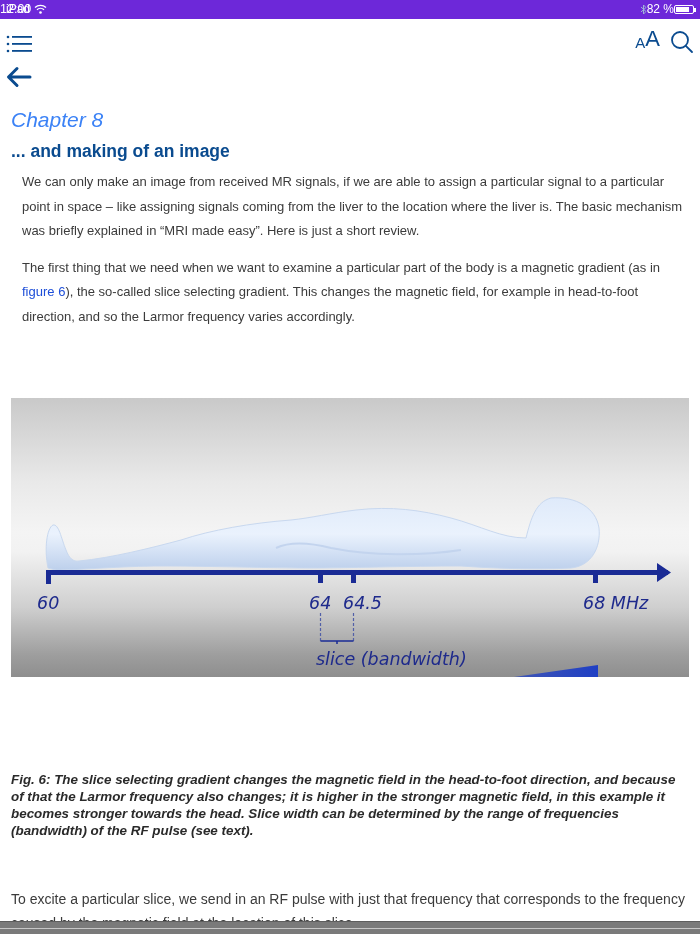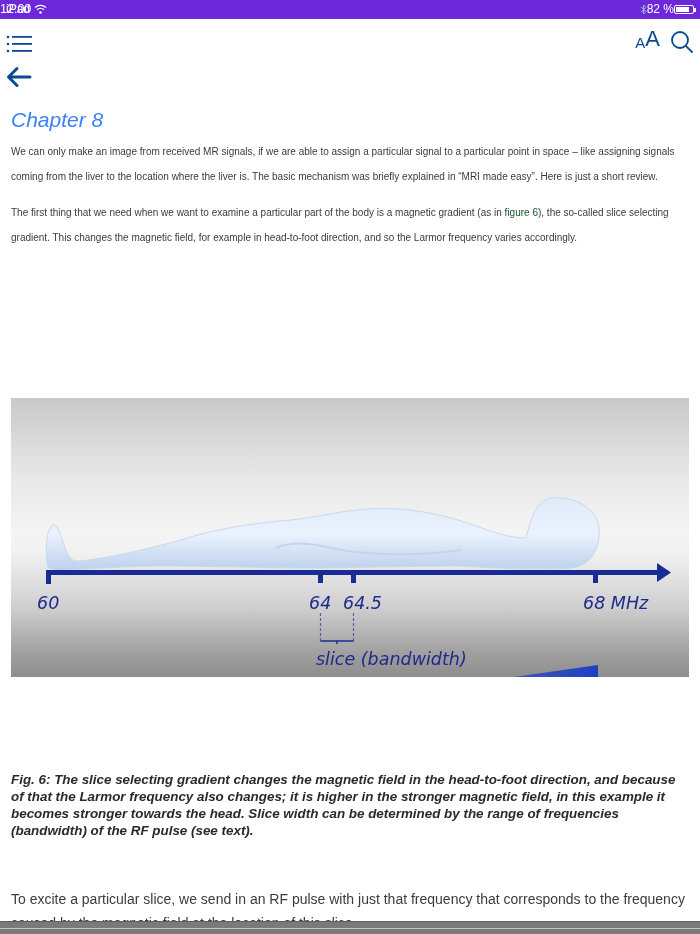--- a/index.html
+++ b/index.html
@@ -18,24 +18,24 @@
   .menu-icon { left: 6px; top: 35px; width: 26px; height: 18px; }
   .back-icon { left: 6px; top: 66px; width: 26px; height: 22px; }
   .font-size-btn { right: 40px; top: 28px; font-size: 22px; line-height: 1; color: #0a4b8f; display: flex; align-items: flex-end; }
   .font-size-btn .small { font-size: 15px; }
   .search-btn { right: 6px; top: 30px; width: 24px; height: 24px; }
 
   .content { position: absolute; left: 11px; top: 108px; width: 680px; }
   .chapter { font-style: italic; font-size: 21px; color: #3b82f6; font-weight: normal; }
   .title { font-size: 32px; color: #1a93d9; font-weight: bold; margin-top: 6px; letter-spacing: 0.2px; }
   .subtitle { font-size: 17.5px; color: #0a4b8f; font-weight: bold; margin-top: 9px; }
-  p.body { font-size: 10px; line-height: 24.5px; color: #3b3b3b; }
+  p.body { font-size: 13px; line-height: 24.5px; color: #3b3b3b; margin-left: 11px; }
   .p1 { margin-top: 8px; }
   .p2 { margin-top: 12px; }
-  a.link { color: #14532d; text-decoration: none; }
+  a.link { color: #1d4ed8; text-decoration: none; }
 
   .figure { position: absolute; left: 11px; top: 398px; width: 678px; height: 279px;
     background: linear-gradient(to bottom, #c9c9c9 0%, #e9e9e9 30%, #f4f4f4 48%, #f2f2f2 55%, #cfcfcf 75%, #9e9e9e 92%, #8e8e8e 100%); overflow: hidden; font-style: italic; }
   .figure svg { position: absolute; left: 0; top: 0; }
   .fig-label { position: absolute; font-family: "DejaVu Sans", sans-serif; color: #1e2a8c; font-size: 17.5px; }
 
   .caption { position: absolute; left: 11px; top: 771px; width: 680px; font-size: 13.4px; font-weight: bold; font-style: italic; line-height: 17px; color: #2a2a2a; }
 
   .p3 { position: absolute; left: 11px; top: 887px; width: 680px; font-size: 14px; line-height: 24.5px; color: #3b3b3b; }
   .p3-cut { position: absolute; left: 11px; top: 911px; width: 680px; font-size: 14px; line-height: 24px; color: #3b3b3b; height: 12px; overflow: hidden; }
@@ -81,20 +81,21 @@
   <span class="small">A</span>
     <span>A</span>
 </div>
 <svg class="toolbar-icon search-btn" viewBox="0 0 24 24">
   <circle cx="10" cy="10" r="8" stroke="#0a4b8f" stroke-width="1.8" fill="none"></circle>
   <path d="M15.8 15.8 L22 22" stroke="#0a4b8f" stroke-width="1.8" stroke-linecap="round"></path>
 </svg>
 
 <div class="content">
   <div class="chapter">Chapter 8</div>
+  <h2 class="subtitle">... and making of an image</h2>
   <p class="body p1">We can only make an image from received MR signals, if we are able to assign a particular signal to a particular point in space – like assigning signals coming from the liver to the location where the liver is. The basic mechanism was briefly explained in “MRI made easy”. Here is just a short review.</p>
   <p class="body p2"><span>The first thing that we need when we want to examine a particular part of the body is a magnetic gradient (as in </span><a class="link">figure 6</a><span>), the so-called slice selecting gradient. This changes the magnetic field, for example in head-to-foot direction, and so the Larmor frequency varies accordingly.</span></p>
 </div>
 
 <div class="figure">
   <svg width="678" height="371" viewBox="0 0 678 371">
     <defs>
       <linearGradient id="bodyGrad" x1="0" y1="0" x2="0" y2="1">
         <stop offset="0" stop-color="#dfeafa"></stop>
         <stop offset="0.5" stop-color="#eaf2fd"></stop>

